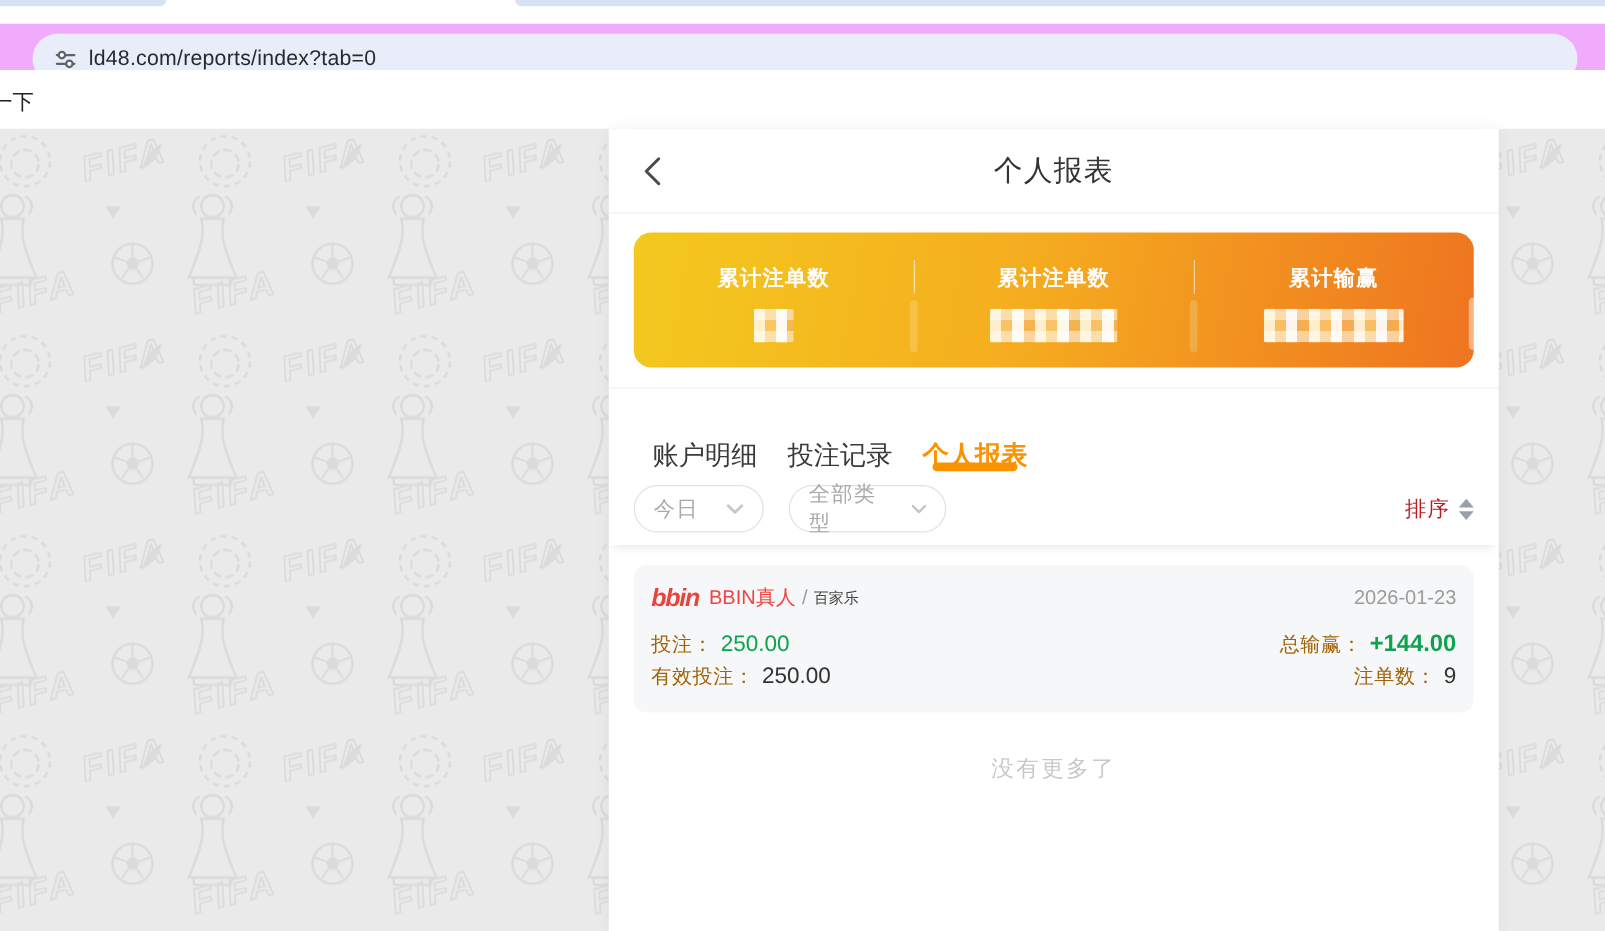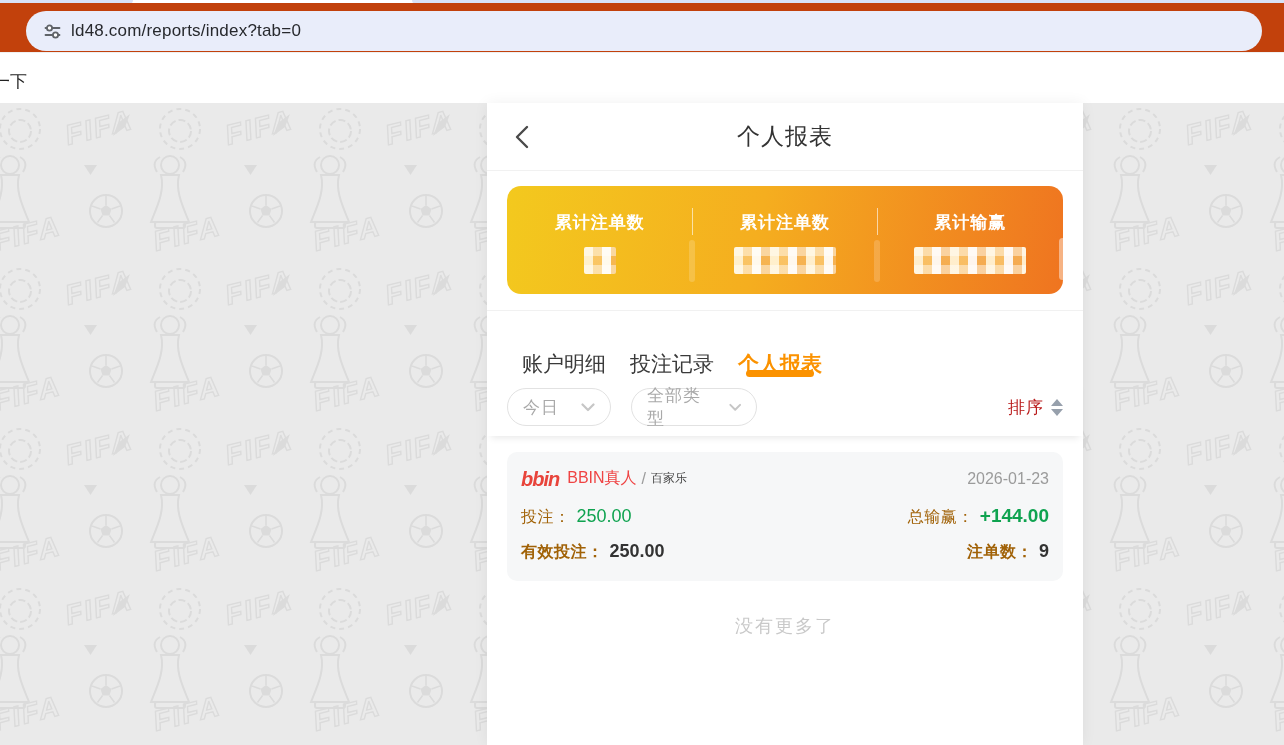--- a/index.html
+++ b/index.html
@@ -3,34 +3,34 @@
 <meta charset="utf-8">
 <style>
   * { margin:0; padding:0; box-sizing:border-box; }
   html,body { width:1284px; height:745px; overflow:hidden; }
   body { font-family:"Liberation Sans","DejaVu Sans",sans-serif; background:#fff; position:relative; }
 
   
   .tabstrip { position:absolute; top:0; left:0; width:1284px; height:5px; background:#fff; }
   .tabstrip .strip-l { position:absolute; top:0; left:0; width:133px; height:5px; background:#d8e2f7; border-bottom-right-radius:7px; }
   .tabstrip .strip-r { position:absolute; top:0; left:412px; right:0; height:5px; background:#d8e2f7; border-bottom-left-radius:7px; }
-  .toolbar { position:absolute; top:3px; left:0; width:1284px; height:50px; background:#c2410c; border-bottom:1px solid #f0f0f0; }
+  .toolbar { position:absolute; top:19px; left:0; width:1284px; height:50px; background:#f0abfc; border-bottom:1px solid #f0f0f0; }
   .omnibox { position:absolute; top:8px; left:26px; width:1236px; height:40px; background:#e9edfa; border-radius:20px; display:flex; align-items:center; padding:0 18px; }
   .omnibox .tune { width:17px; height:17px; flex:0 0 auto; margin-right:10px; }
   .omnibox .url { font-size:17px; color:#27292d; letter-spacing:0.2px; }
 
   .page-strip { position:absolute; top:56px; left:0; width:1284px; height:47px; background:#fff; }
   .cutoff-text { position:absolute; top:14px; left:-7px; font-size:17px; color:#222; }
 
   
   .bg-area { position:absolute; top:103px; left:0; width:1284px; height:642px; background:#eaeaea; overflow:hidden; }
   .bg-area svg { display:block; }
 
   
-  .panel { position:absolute; top:103px; left:487px; width:596px; height:642px; background:#fff; box-shadow:0 0 14px rgba(0,0,0,0.06); }
+  .panel { position:absolute; top:103px; left:487px; width:712px; height:642px; background:#fff; box-shadow:0 0 14px rgba(0,0,0,0.06); }
 
   .rp-header { position:relative; height:68px; border-bottom:1px solid #f1f1f1; display:flex; align-items:center; justify-content:center; }
   .rp-back { position:absolute; left:28px; top:22px; width:22px; height:24px; cursor:pointer; display:flex; align-items:center; }
   .rp-title { font-size:23px; color:#333; font-weight:500; letter-spacing:1px; }
 
   .stats-section { padding:15px 20px 16px; border-bottom:1px solid #f1f1f1; position:relative; }
   .stat-card { position:relative; height:108px; border-radius:14px; background:linear-gradient(100deg,#f3c91e 0%,#f5ae1f 45%,#ef7420 100%); display:flex; }
   .stat-col { flex:1 1 0; display:flex; flex-direction:column; align-items:center; }
   .stat-label { margin-top:25px; font-size:17px; font-weight:700; color:#fff; letter-spacing:1px; }
   .mosaic { margin-top:13px; border-radius:2px;
@@ -63,21 +63,21 @@
   .tri-dn { width:0; height:0; border-left:6px solid transparent; border-right:6px solid transparent; border-top:7px solid #97a0ac; }
 
   .record-card { margin:16px 20px 0; background:#f6f7f8; border-radius:10px; padding:16px 14px 18px; }
   .rc-row { display:flex; align-items:baseline; }
   .rc-row1 { align-items:center; }
   .bbin-logo { font-size:20px; font-weight:800; font-style:italic; color:#e8443b; letter-spacing:-1px; line-height:1; }
   .rc-platform { margin-left:8px; font-size:16px; color:#ef4444; }
   .rc-sep { margin:0 5px; font-size:16px; color:#9b9b9b; }
   .rc-game { font-size:12px; color:#454545; }
   .rc-date { margin-left:auto; font-size:16px; color:#9b9b9b; }
-  .rc-row2 { margin-top:16px; } .rc-row3 { margin-top:13px;font-weight:bold; }
+  .rc-row2 { margin-top:16px; } .rc-row3 { margin-top:3px; }
   .rc-label { font-size:16px; color:#a16207; letter-spacing:0.5px; }
   .rc-val { font-size:18px; margin-left:6px; }
   .v-green { color:#0fa350; }
   .v-dark { color:#333; }
   .rc-right { margin-left:auto; display:flex; align-items:baseline; }
   .win-val { font-size:19px; font-weight:600; }
 
   .empty-text { margin-top:33px; text-align:center; font-size:18px; color:#c9c9c9; letter-spacing:2px; }
 </style>
 </head>

